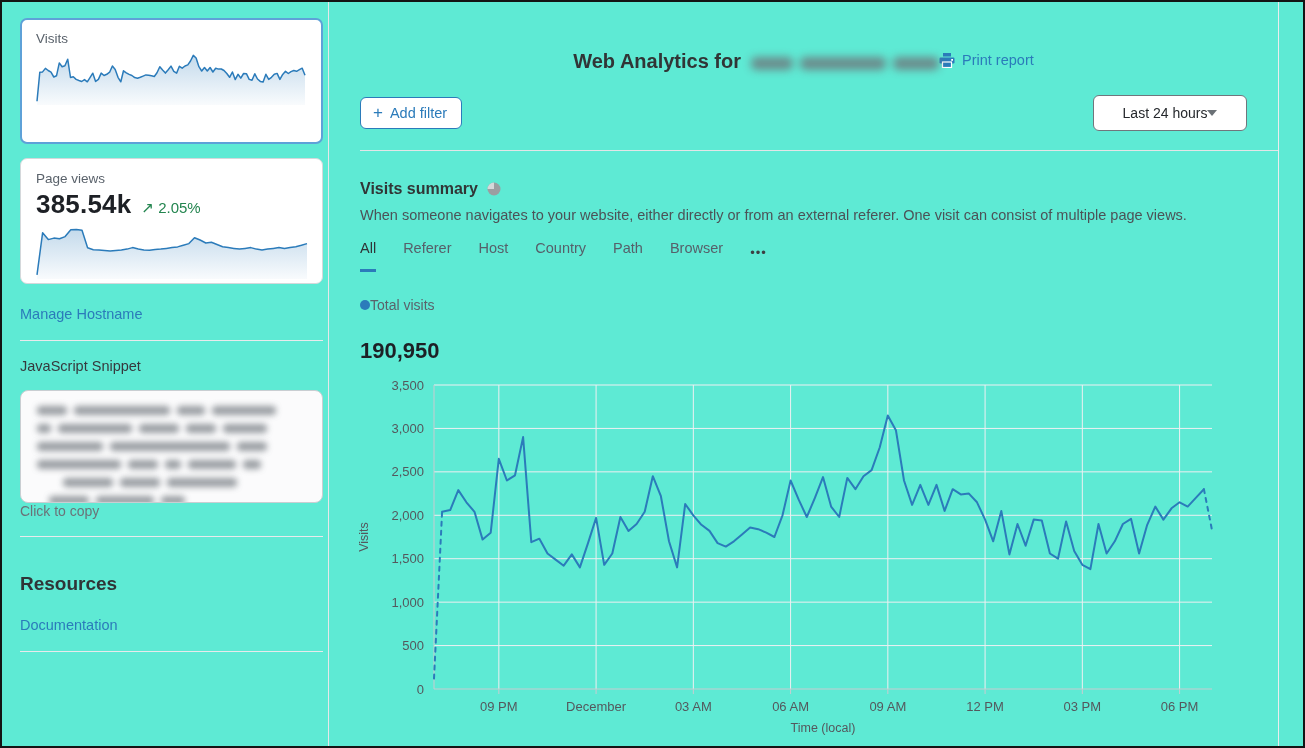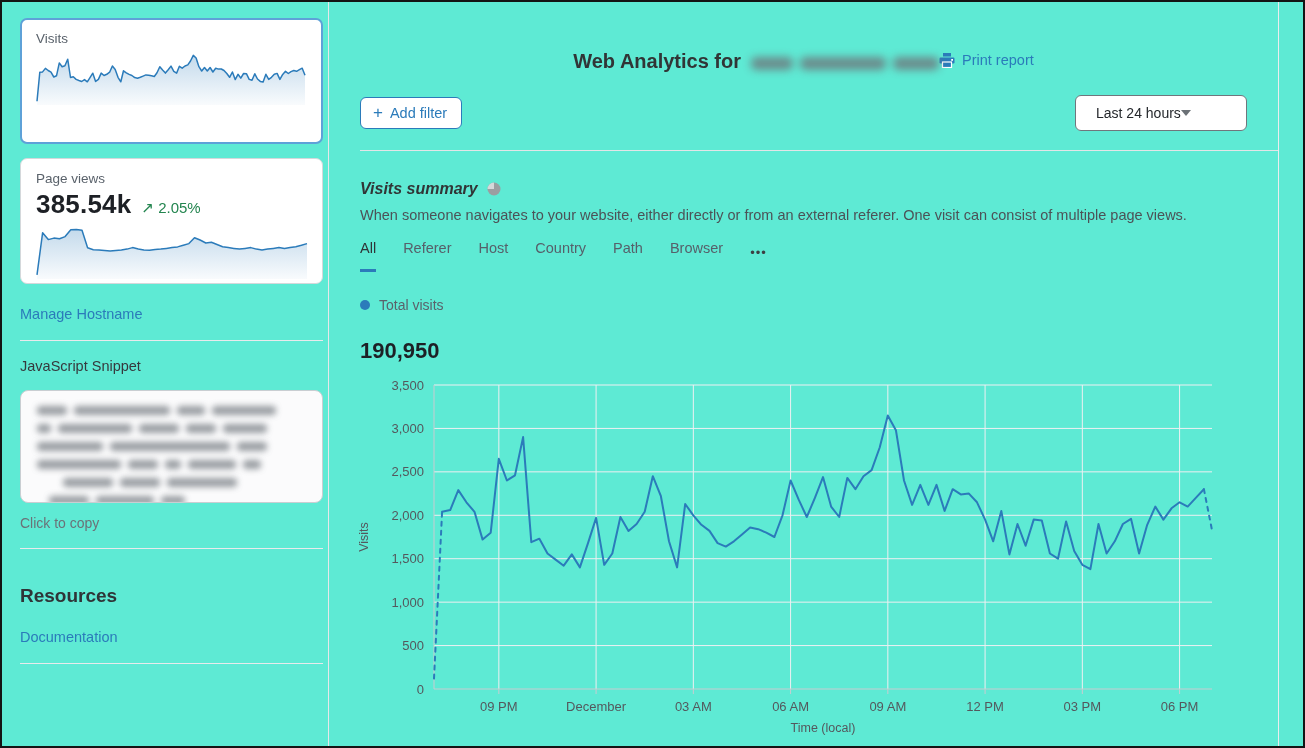--- a/index.html
+++ b/index.html
@@ -19,43 +19,43 @@
   .card-value{font-size:26px;font-weight:700;color:#1d2025;letter-spacing:.2px;}
   .delta{font-size:15px;color:#23854f;font-weight:500;}
   .spark{display:block;margin-top:4px;}
   .side-h2{font-size:19px;font-weight:700;color:#2f3437;margin:36px 0 0 0;}
   .side-link{display:inline-block;margin-top:22px;font-size:14.5px;color:#2b7bba;text-decoration:none;cursor:pointer;}
   .hr{border-top:1px solid #e8eaec;margin-top:17px;}
   .snippet-label{margin-top:17px;font-size:14.5px;color:#36393d;}
   .snippet-box{margin-top:16px;border:1px solid #c9ced2;border-radius:8px;background:#fbfbfc;height:113px;padding:15px 16px;cursor:pointer;overflow:hidden;}
   .blur-line{display:flex;gap:7px;margin-bottom:9px;filter:blur(3px);opacity:.75;}
   .blur-seg{height:9px;border-radius:4px;background:#777d83;}
-  .hint{margin-top:12px;font-size:14px;color:#6b7278;}
+  .hint{font-size:14px;color:#6b7278;}
   .vdiv{position:absolute;top:0;bottom:0;width:1px;background:#e6e8ea;}
   
   .main{position:absolute;left:327px;top:0;width:949px;height:744px;padding-left:31px;}
   .header-row{margin-top:48px;display:flex;align-items:flex-start;justify-content:center;padding-right:31px;}
   .page-title{font-size:20px;font-weight:700;color:#313536;display:flex;align-items:center;gap:10px;}
   .domain-blur{display:inline-flex;gap:7px;filter:blur(4px);opacity:.8;position:relative;top:2px;}
   .domain-seg{height:13px;border-radius:5px;background:#6e747a;}
   .print-link{display:flex;align-items:center;gap:7px;color:#2b7bba;font-size:14.5px;cursor:pointer;margin-top:2px;}
   .toolbar-row{margin-top:22px;display:flex;align-items:center;justify-content:space-between;padding-right:31px;}
   .btn-filter{display:inline-flex;align-items:center;gap:7px;border:1px solid #2b7bba;border-radius:6px;background:#fff;color:#2b7bba;font-size:14.5px;padding:6px 14px 7px 12px;cursor:pointer;font-family:inherit;}
   .btn-filter .plus{font-size:17px;line-height:1;font-weight:500;}
-  .select{display:flex;align-items:center;justify-content:flex-start;width:172px;height:36px;border:1px solid #70767c;border-radius:6px;padding:0 20px;font-size:14px;color:#25282c;cursor:pointer;background:#fff;}
+  .select{display:flex;align-items:center;justify-content:center;width:154px;height:36px;border:1px solid #70767c;border-radius:6px;padding:0 20px;font-size:14px;color:#25282c;cursor:pointer;background:#fff;}
   .caret{width:0;height:0;border-left:5px solid transparent;border-right:5px solid transparent;border-top:6px solid #6b7176;}
   .main-hr{border-top:1px solid #e3e5e7;margin-top:19px;margin-right:0;}
-  .summary-title-row{margin-top:29px;display:flex;align-items:center;gap:9px;font-style:italic;}
+  .summary-title-row{margin-top:29px;display:flex;align-items:center;gap:9px;}
   .summary-title{font-size:16px;font-weight:700;color:#313536;}
   .desc{margin-top:9px;font-size:14.5px;color:#4c5257;max-width:920px;}
   .tabs{margin-top:17px;display:flex;align-items:center;gap:27px;font-size:14.5px;color:#56606a;}
   .tab{padding-bottom:13px;cursor:pointer;border-bottom:3px solid transparent;}
   .tab.active{color:#2f3437;border-bottom-color:#2b7bba;}
   .tab-overflow{cursor:pointer;color:#3c4043;font-size:13px;letter-spacing:1px;padding-bottom:7px;}
-  .legend-row{margin-top:25px;display:flex;align-items:center;gap:9px;}
+  .legend-row{margin-top:25px;display:flex;align-items:center;}
   .legend-dot{width:10px;height:10px;border-radius:50%;background:#2b7bba;}
   .legend-label{font-size:14px;color:#5a626b;}
   .total-value{margin-top:25px;font-size:22px;font-weight:700;color:#1d2025;}
   .chart-wrap{position:absolute;left:356px;top:372px;}
 </style>
 </head>
 <body>
 
 <div class="screen">
 

